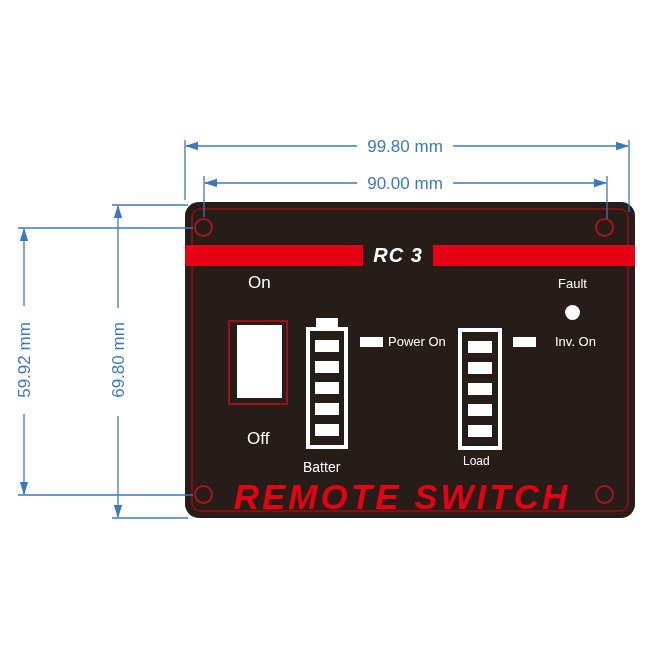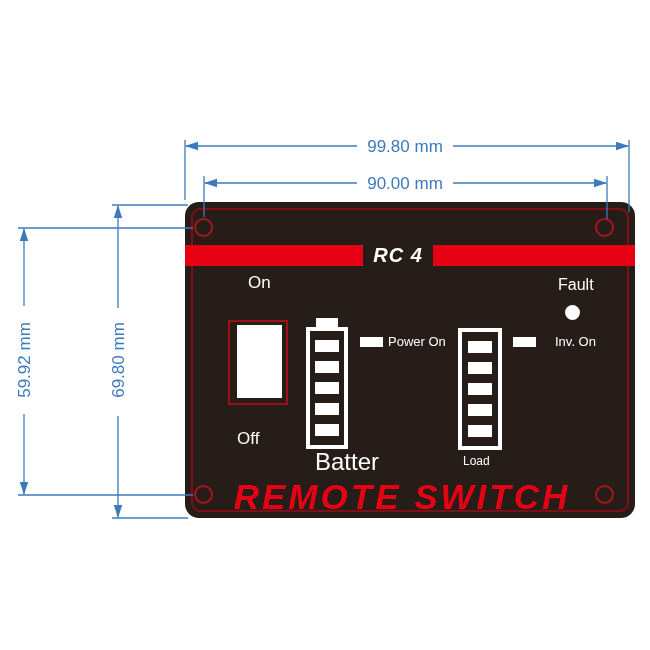--- a/index.html
+++ b/index.html
@@ -29,24 +29,24 @@
   .stripe-gap{
     position:absolute;left:178px;top:0;width:70px;height:21px;background:#261c18;
     display:flex;align-items:center;justify-content:center;
   }
   .model-label{
     color:#ffffff;font-weight:bold;font-style:italic;font-size:20px;letter-spacing:1px;
     white-space:nowrap;
   }
   .plabel{position:absolute;color:#ffffff;font-weight:normal;line-height:1;white-space:nowrap;}
   .on-label{left:63px;top:72px;font-size:17px;}
-  .off-label{left:52px;top:228px;font-size:17px;}
-  .batter-label{left:118px;top:248px;font-size:24px;margin-left:12px;}
+  .off-label{left:62px;top:228px;font-size:17px;}
+  .batter-label{left:118px;top:258px;font-size:14px;}
   .loadtxt-label{left:278px;top:253px;font-size:12px;}
-  .fault-label{left:373px;top:75px;font-size:16px;}
+  .fault-label{left:373px;top:75px;font-size:13px;}
   .ledtxt{font-size:13px;}
   .power-text{left:203px;top:133px;}
   .inv-text{left:356px;top:133px;margin-left:14px;}
   .rocker{
     position:absolute;left:43px;top:118px;width:60px;height:85px;
     border:2px solid #9e1016;box-sizing:border-box;
   }
   .rocker-face{position:absolute;left:7px;top:3px;width:45px;height:73px;background:#ffffff;}
   .gauge{position:absolute;}
   .battery-gauge{left:121px;top:116px;width:42px;}
@@ -82,21 +82,21 @@
   <div class="panel">
     <div class="inner-outline"></div>
 
     <div class="screw tl"></div>
     <div class="screw tr"></div>
     <div class="screw bl"></div>
     <div class="screw br"></div>
 
     <div class="stripe">
       <div class="stripe-gap">
-        <span class="model-label">RC 4</span>
+        <span class="model-label">RC 3</span>
       </div>
     </div>
 
     <div class="plabel on-label">On</div>
 
     <div class="rocker">
       <div class="rocker-face"></div>
     </div>
 
     <div class="plabel off-label">Off</div>

